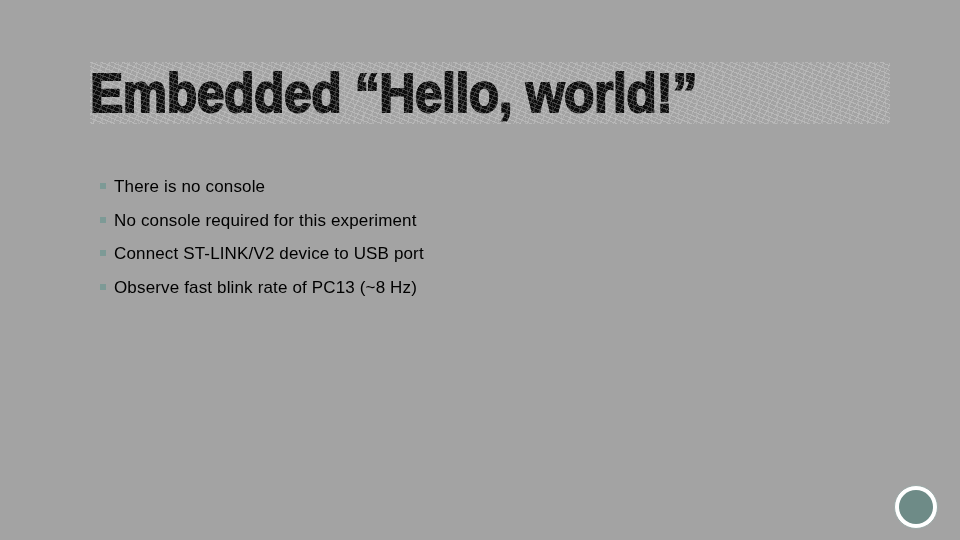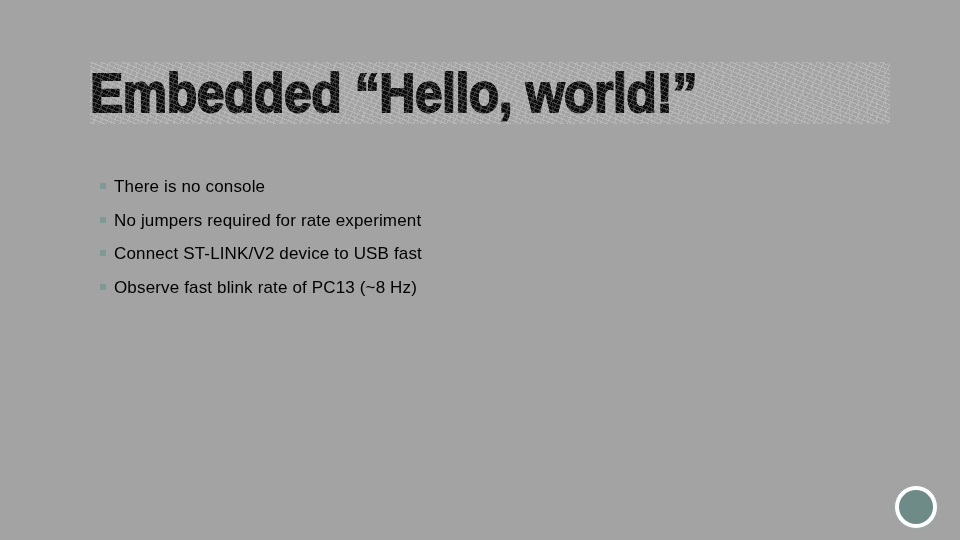--- a/index.html
+++ b/index.html
@@ -166,26 +166,26 @@
   <ul id="body-list">
 
     <li class="bullet-row">
       <span class="bullet-marker"></span>
       <span class="bullet-text">There is no console</span>
     </li>
 
 
     <li class="bullet-row">
       <span class="bullet-marker"></span>
-      <span class="bullet-text">No jumpers required for rate experiment</span>
+      <span class="bullet-text">No console required for this experiment</span>
     </li>
 
     <li class="bullet-row">
       <span class="bullet-marker"></span>
-      <span class="bullet-text">Connect ST-LINK/V2 device to USB fast</span>
+      <span class="bullet-text">Connect ST-LINK/V2 device to USB port</span>
     </li>
 
     <li class="bullet-row">
       <span class="bullet-marker"></span>
       <span class="bullet-text">Observe fast blink rate of PC13 (~8 Hz)</span>
     </li>
 
   </ul>
 
   <div id="corner-decoration">

